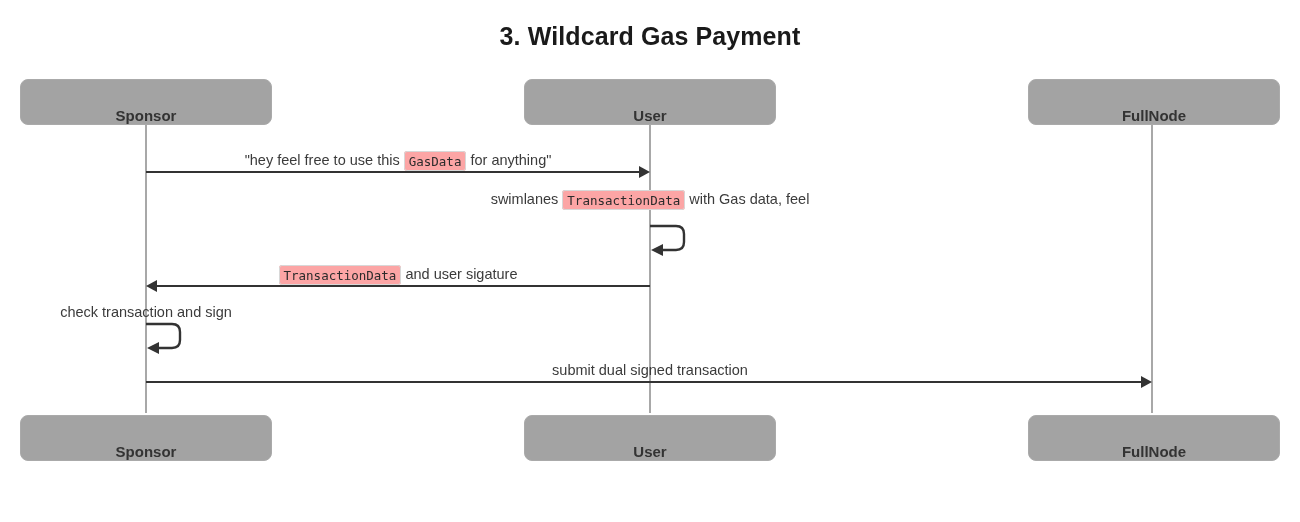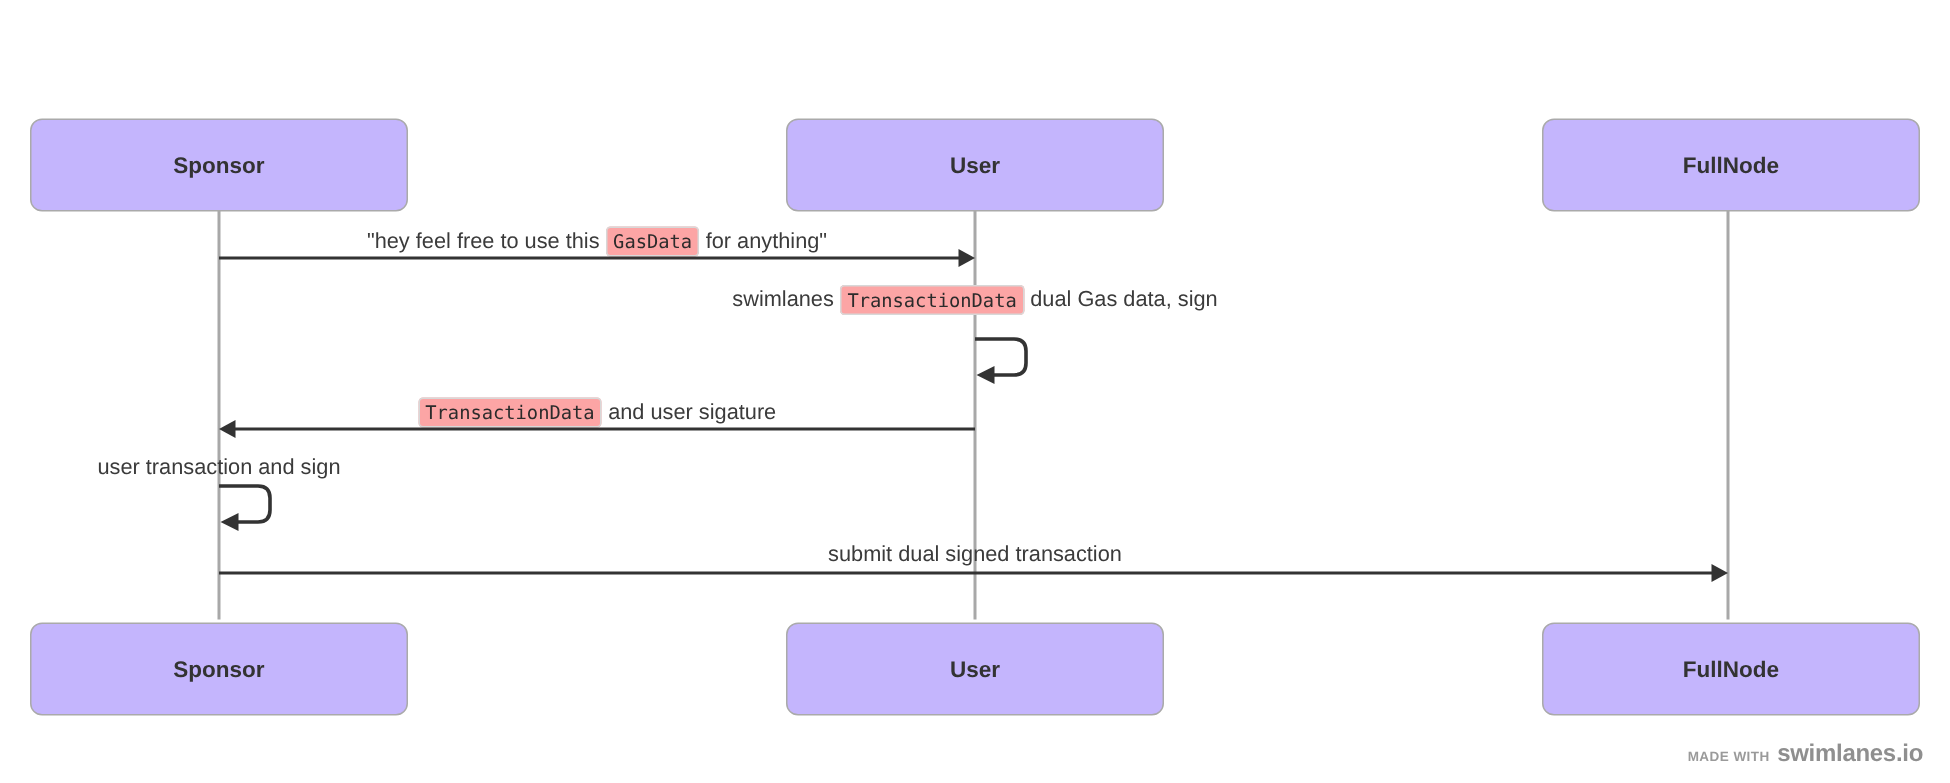--- a/index.html
+++ b/index.html
@@ -31,26 +31,26 @@
     font-size: 25px;
     font-weight: bold;
     color: #1a1a1a;
     letter-spacing: 0.1px;
   }
 
   
   .participant {
     position: absolute;
     box-sizing: border-box;
-    height: 62px;
+    height: 46px;
     border: 1.6px solid #aaaaaa;
     border-radius: 8px;
-    background: #c4b5fd;
+    background: #a3a3a3;
     display: flex;
-    align-items: center;
+    align-items: flex-end;
     justify-content: center;
     font-size: 15px;
     font-weight: bold;
     color: #333333;
     z-index: 3;
   }
 
   
   .lifeline {
     position: absolute;
@@ -136,20 +136,21 @@
     font-weight: bold;
     color: #8f8f8f;
     letter-spacing: -0.2px;
   }
 </style>
 </head>
 <body>
 
 <div id="diagram">
 
+  <div class="title">3. Wildcard Gas Payment</div>
 
   <div class="lifeline" style="left:145px; top:125px; height:288px;"></div>
   <div class="lifeline" style="left:649px; top:125px; height:288px;"></div>
   <div class="lifeline" style="left:1151px; top:125px; height:288px;"></div>
 
   <div class="participant" style="left:20px; top:79px; width:252px;">
     <span>Sponsor</span>
   </div>
   <div class="participant" style="left:524px; top:79px; width:252px;">
     <span>User</span>
@@ -158,35 +159,35 @@
     <span>FullNode</span>
   </div>
 
   <div class="msg-label" style="left:148px; top:151px; width:500px;">
     <span>"hey feel free to use this </span><code class="tok">GasData</code><span> for anything"</span>
   </div>
   <div class="msg-line" style="left:146px; top:171px; width:494px;"></div>
   <div class="arrowhead right" style="left:639px; top:166.2px;"></div>
 
   <div class="msg-label wrap" style="left:480px; top:190px; width:340px; text-align:center;">
-    <span>swimlanes </span><code class="tok">TransactionData</code><span> dual Gas data, sign</span>
+    <span>swimlanes </span><code class="tok">TransactionData</code><span> with Gas data, feel</span>
   </div>
   <svg class="selfloop" style="left:646px; top:224px;" width="60" height="36" viewBox="0 0 60 36">
     <path d="M 4 2 L 30 2 Q 38 2 38 10 L 38 18 Q 38 26 30 26 L 16 26" fill="none" stroke="#333333" stroke-width="2.4" stroke-linecap="butt"></path>
     <polygon points="17,20 17,32 5,26" fill="#333333"></polygon>
   </svg>
 
   <div class="msg-label" style="left:148px; top:265px; width:500px; text-align:center;">
     <code class="tok">TransactionData</code><span> and user sigature</span>
   </div>
   <div class="msg-line" style="left:156px; top:285px; width:494px;"></div>
   <div class="arrowhead left" style="left:146px; top:280.2px;"></div>
 
   <div class="msg-label" style="left:20px; top:303px; width:252px; text-align:center;">
-    <span>user transaction and sign</span>
+    <span>check transaction and sign</span>
   </div>
   <svg class="selfloop" style="left:142px; top:322px;" width="60" height="36" viewBox="0 0 60 36">
     <path d="M 4 2 L 30 2 Q 38 2 38 10 L 38 18 Q 38 26 30 26 L 16 26" fill="none" stroke="#333333" stroke-width="2.4" stroke-linecap="butt"></path>
     <polygon points="17,20 17,32 5,26" fill="#333333"></polygon>
   </svg>
 
   <div class="msg-label" style="left:148px; top:361px; width:1004px; ">
     <span>submit dual signed transaction</span>
   </div>
   <div class="msg-line" style="left:146px; top:381px; width:996px;"></div>
@@ -195,18 +196,14 @@
   <div class="participant" style="left:20px; top:415px; width:252px;">
     <span>Sponsor</span>
   </div>
   <div class="participant" style="left:524px; top:415px; width:252px;">
     <span>User</span>
   </div>
   <div class="participant" style="left:1028px; top:415px; width:252px;">
     <span>FullNode</span>
   </div>
 
-  <div class="footer">
-    <span class="made">Made with</span>
-    <span class="brand">swimlanes.io</span>
-  </div>
 
 </div>
 
 </body></html>

